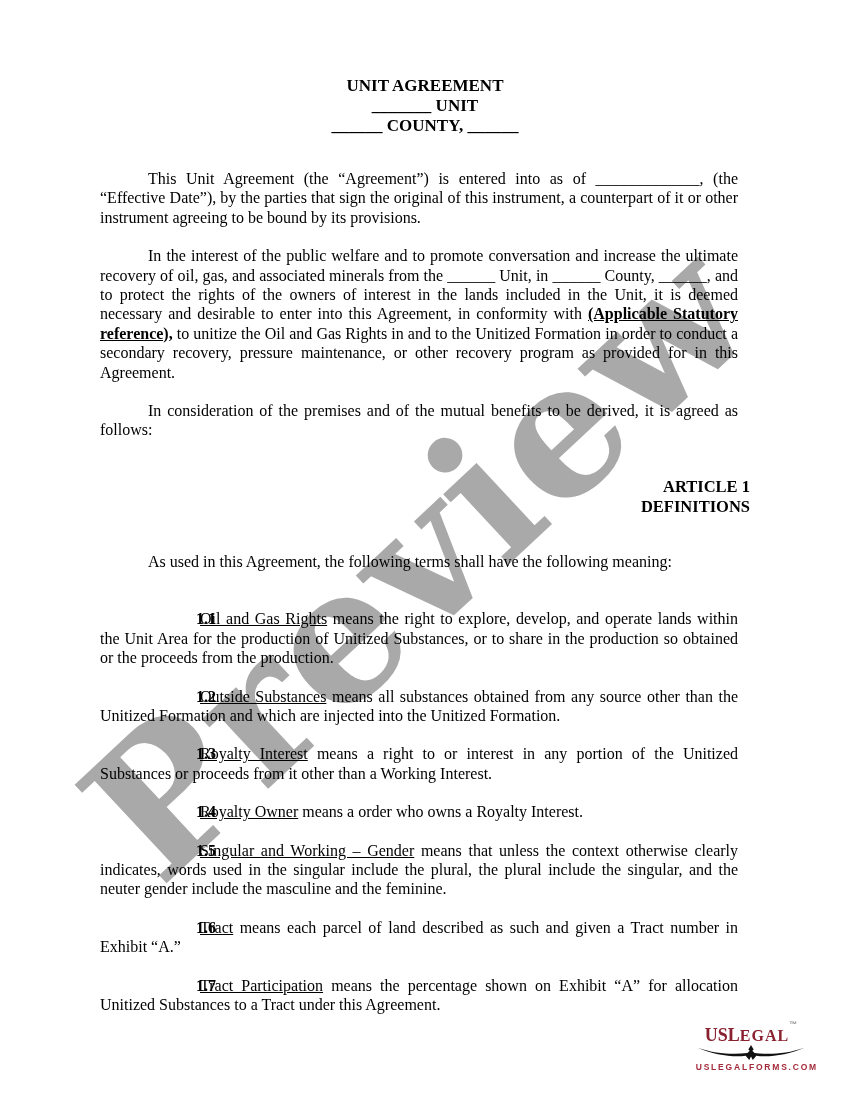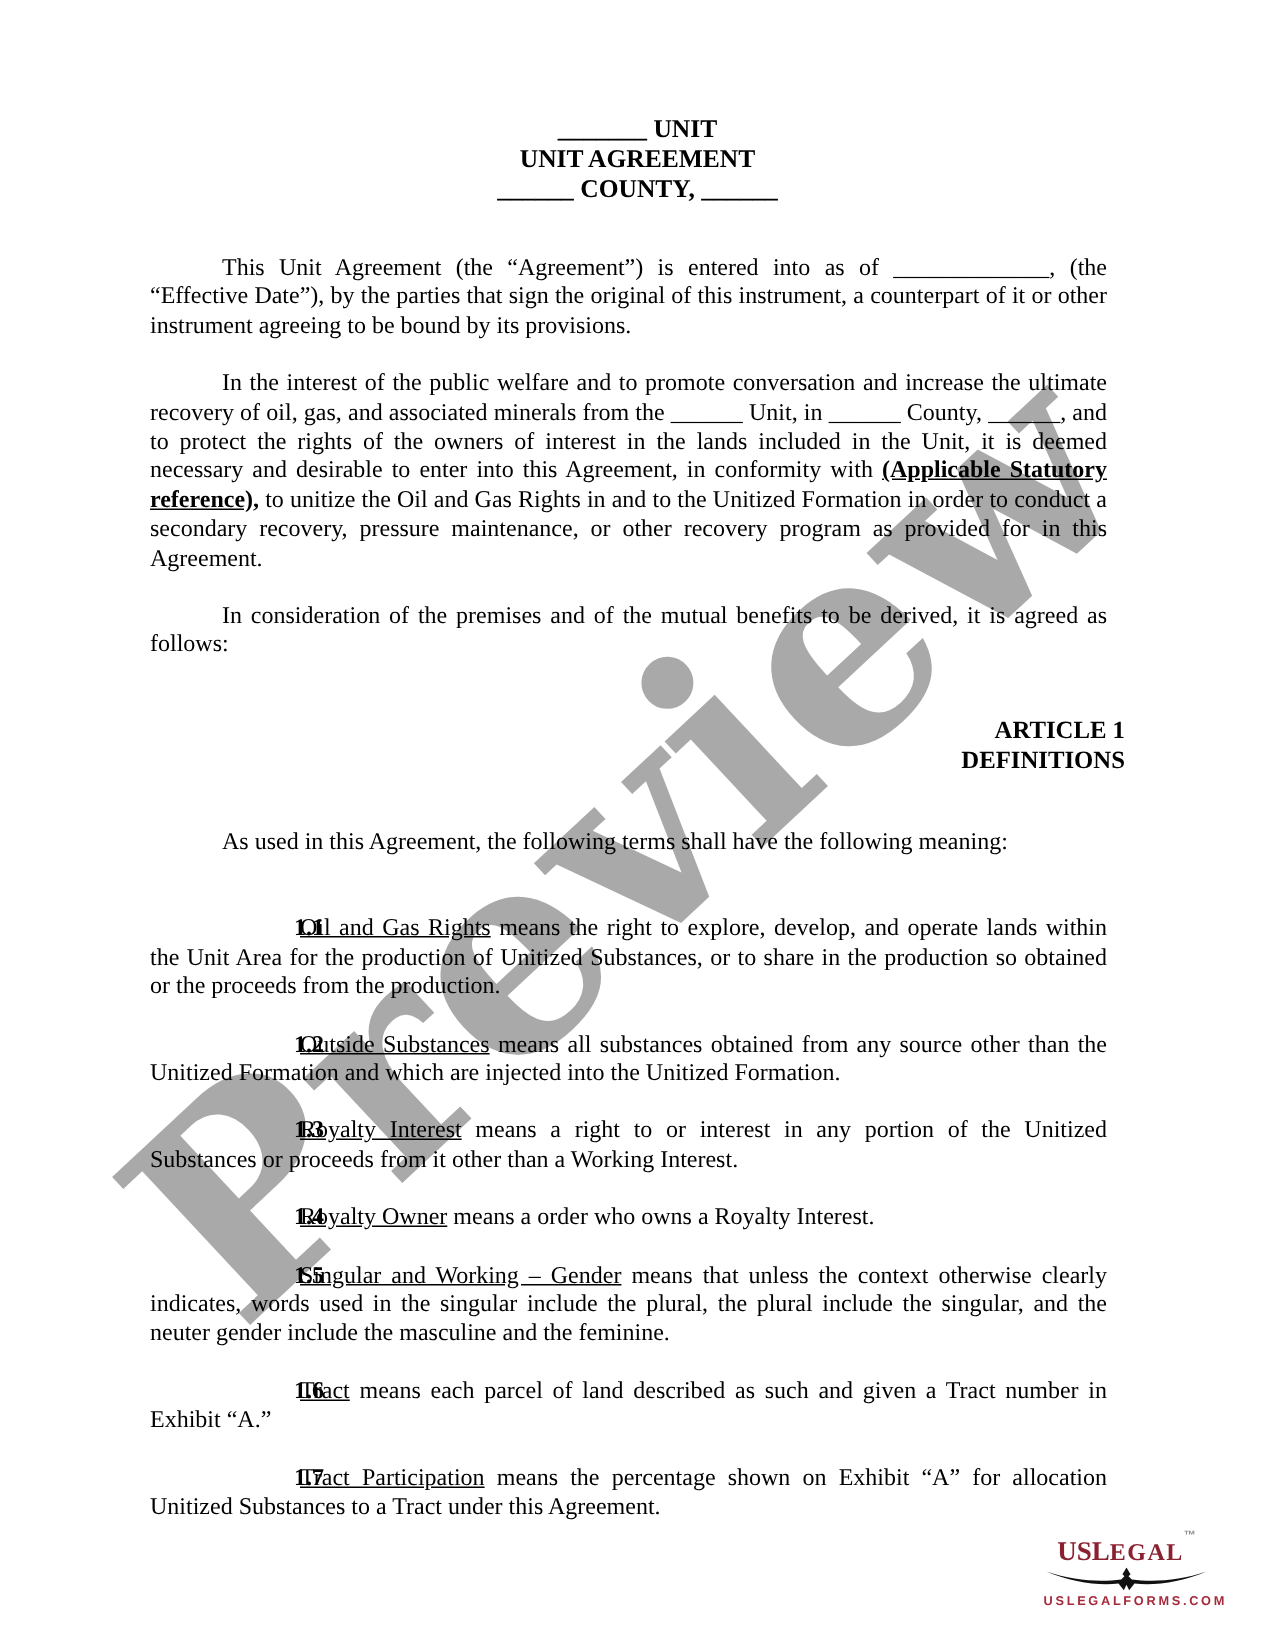--- a/index.html
+++ b/index.html
@@ -101,22 +101,22 @@
 </head>
 <body>
 
 <div class="page">
 
   <div class="watermark">Preview</div>
 
   <div class="content">
 
     <div class="doc-title">
+      <div>UNIT AGREEMENT</div>
       <div>_______ UNIT</div>
-      <div>UNIT AGREEMENT</div>
       <div>______ COUNTY, ______</div>
     </div>
 
     <p>This Unit Agreement (the “Agreement”) is entered into as of _____________, (the “Effective Date”), by the parties that sign the original of this instrument, a counterpart of it or other instrument agreeing to be bound by its provisions.</p>
 
     <p><span>In the interest of the public welfare and to promote conversation and increase the ultimate recovery of oil, gas, and associated minerals from the ______ Unit, in ______ County, ______, and to protect the rights of the owners of interest in the lands included in the Unit, it is deemed necessary and desirable to enter into this Agreement, in conformity with </span><span class="underlined">(Applicable Statutory reference),</span><span> to unitize the Oil and Gas Rights in and to the Unitized Formation in order to conduct a secondary recovery, pressure maintenance, or other recovery program as provided for in this Agreement.</span></p>
 
     <p class="p3">In consideration of the premises and of the mutual benefits to be derived, it is agreed as follows:</p>
 
     <div class="article-heading">

